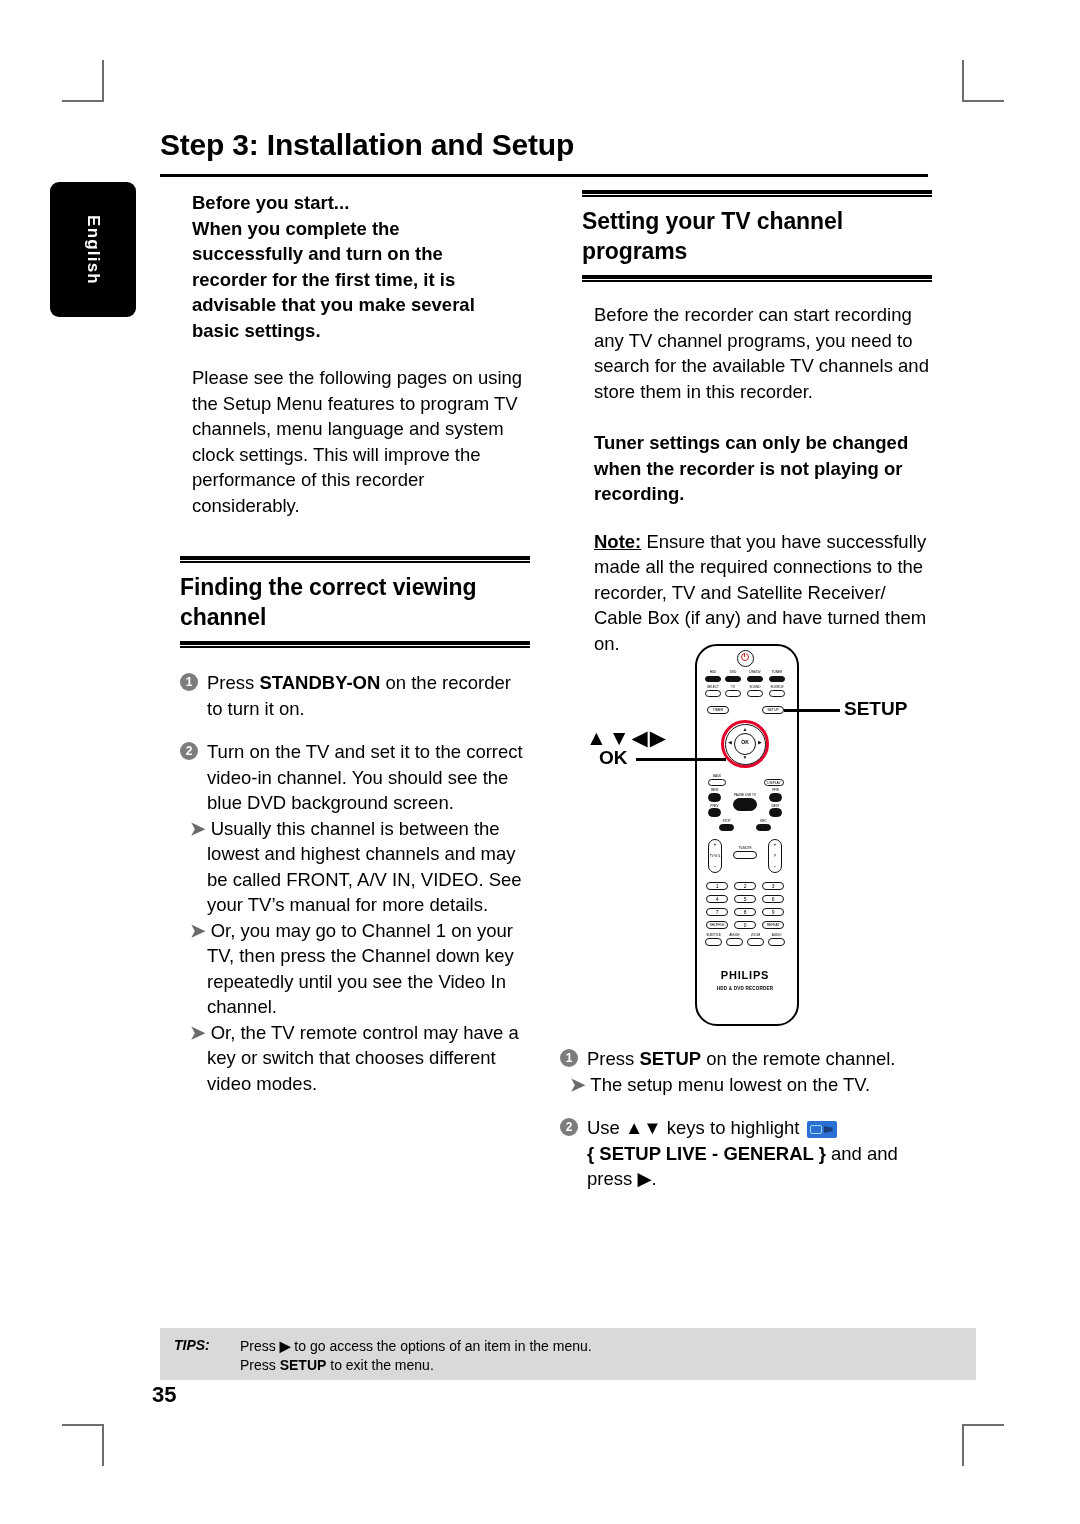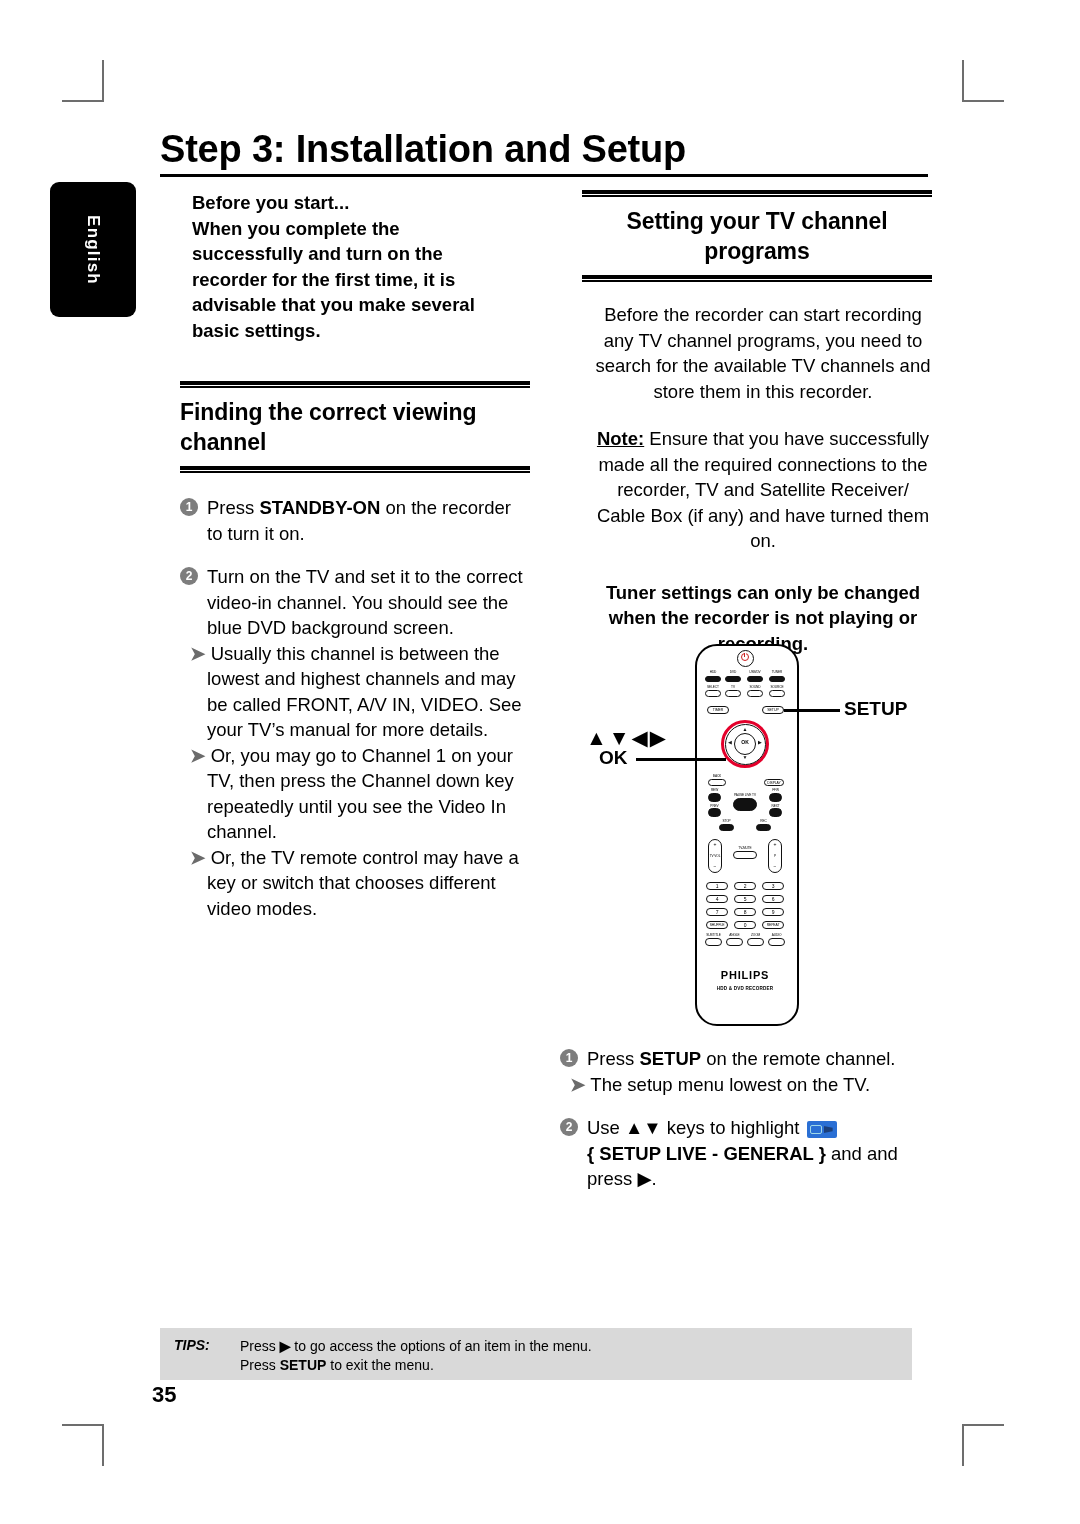--- a/index.html
+++ b/index.html
@@ -43,21 +43,21 @@
 
   .crop-br { left: 962px; top: 1424px; }
   .crop-br .h { right: 0; top: 0; }
   .crop-br .v { left: 0;  bottom: 0; }
 
   
   .page-title {
     position: absolute;
     left: 160px;
     top: 128px;
-    font-size: 38px;
+    font-size: 30px;
     font-weight: bold;
     letter-spacing: -0.2px;
   }
   .title-rule {
     position: absolute;
     left: 160px;
     top: 174px;
     width: 768px;
     height: 3px;
     background: #000;
@@ -86,21 +86,21 @@
   }
 
   
   .col {
     position: absolute;
     width: 350px;
     font-size: 18.5px;
     line-height: 25.5px;
   }
   .col-left  { left: 180px; top: 190px; }
-  .col-right { left: 582px; top: 190px; text-align: center; }
+  .col-right { left: 582px; top: 190px; }
 
   .para { margin: 0 0 22px 12px; }
   .bold { font-weight: bold; }
 
   
   .sec-head { margin: 0 0 18px 0; }
   .rule-double {
     height: 7px;
     position: relative;
   }
@@ -318,21 +318,21 @@
     width: 9px; height: 7px;
     background: #1b3f7a;
     clip-path: polygon(0 0, 100% 25%, 100% 75%, 0 100%);
   }
 
   
   .tips-bar {
     position: absolute;
     left: 160px;
     top: 1328px;
-    width: 752px;
+    width: 816px;
     height: 52px;
     background: #d9d9d9;
   }
   .tips-label {
     position: absolute;
     left: 14px;
     top: 9px;
     font-size: 14px;
     font-weight: bold;
     font-style: italic;
@@ -383,20 +383,21 @@
 
   <p class="para bold">
     <span>Before you start...</span><br>
     <span>When you complete the</span><br>
     <span>successfully and turn on the</span><br>
     <span>recorder for the first time, it is</span><br>
     <span>advisable that you make several</span><br>
     <span>basic settings.</span>
   </p>
 
+  <p class="para">Please see the following pages on using the Setup Menu features to program TV channels, menu language and system clock settings. This will improve the performance of this recorder considerably.</p>
 
   <div class="sec-head" style="margin-top:38px;">
     <div class="rule-double"></div>
     <div class="sec-title">Finding the correct viewing channel</div>
     <div class="rule-double"></div>
   </div>
 
   <div class="step" style="margin-top:22px;">
     <span class="step-num">1</span>
     <span>Press </span><span class="bold">STANDBY-ON</span><span> on the recorder to turn it on.</span>
@@ -414,25 +415,25 @@
 <div class="col col-right">
 
   <div class="sec-head">
     <div class="rule-double"></div>
     <div class="sec-title">Setting your TV channel programs</div>
     <div class="rule-double"></div>
   </div>
 
   <p class="para" style="margin-top:20px;">Before the recorder can start recording any TV channel programs, you need to search for the available TV channels and store them in this recorder.</p>
 
+  <p class="para bold" style="margin-top:26px;">Tuner settings can only be changed when the recorder is not playing or recording.</p>
+
   <p class="para">
     <span class="bold" style="text-decoration:underline;">Note:</span><span> Ensure that you have successfully made all the required connections to the recorder, TV and Satellite Receiver/ Cable Box (if any) and have turned them on.</span>
   </p>
-
-  <p class="para bold" style="margin-top:26px;">Tuner settings can only be changed when the recorder is not playing or recording.</p>
 </div>
 
 <div class="remote-wrap">
 
   <div class="remote-body"></div>
 
   <div class="power-ring" style="left:177px;"></div>
   <div class="power-glyph" style="left:180.5px;"></div>
 
   <div class="rbtn filled" style="left:145px; top:40px;  width:16px; height:6px; border-radius:3px;"></div>

